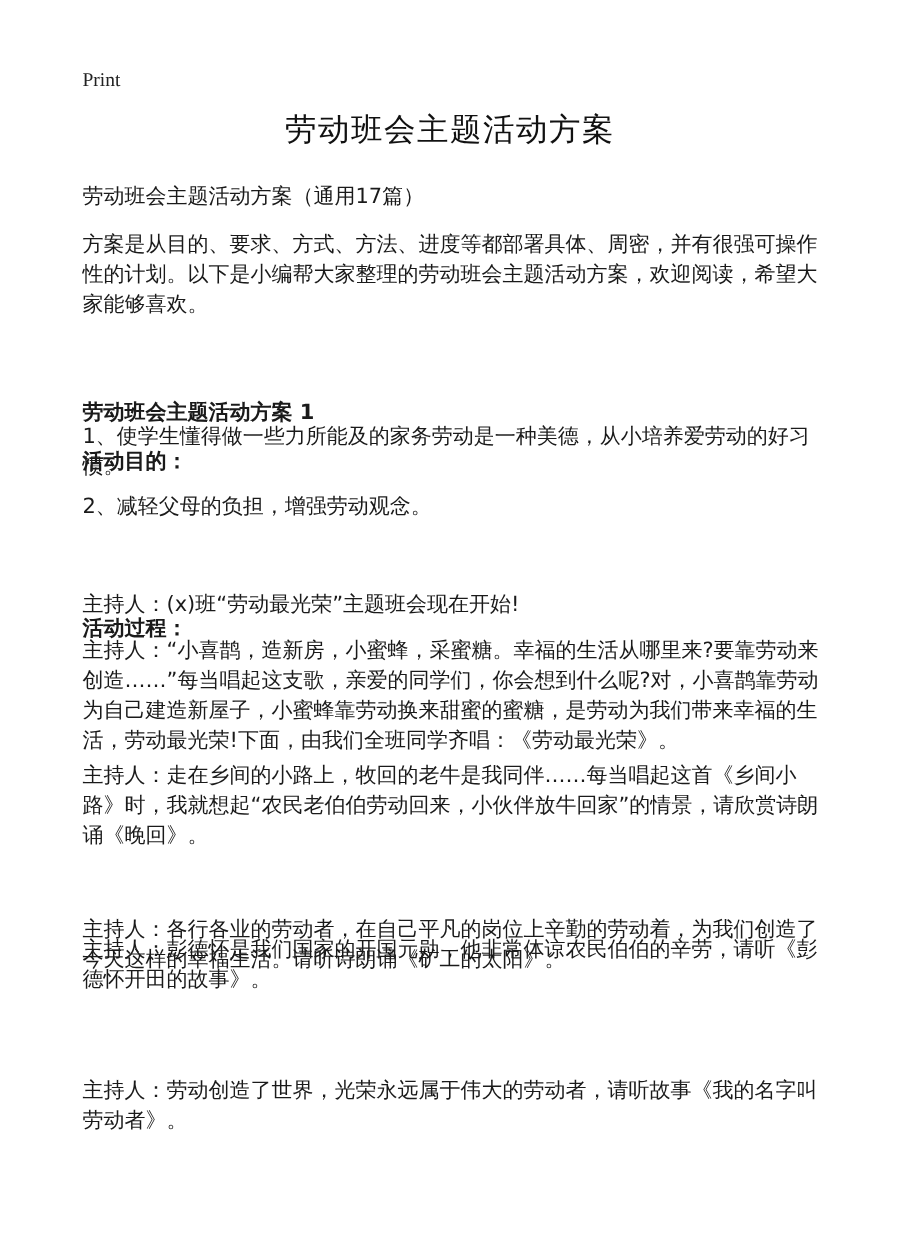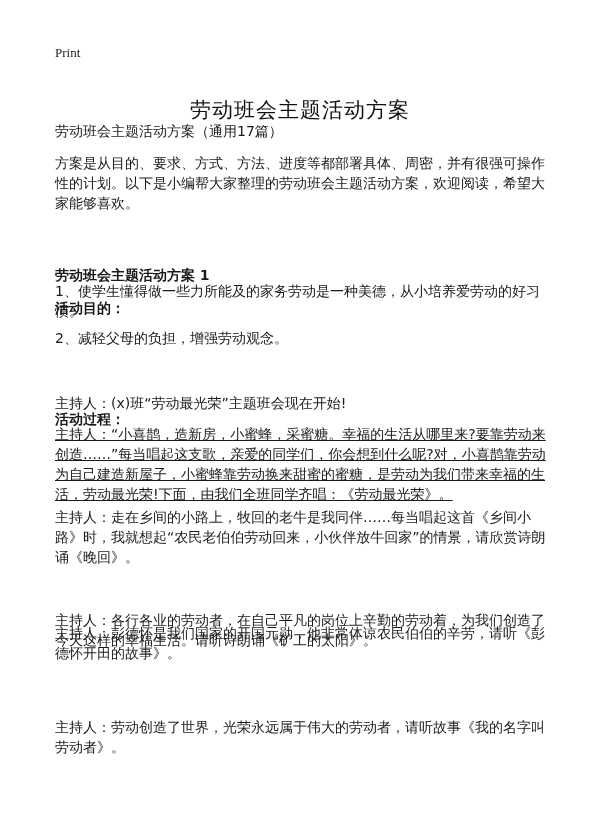--- a/index.html
+++ b/index.html
@@ -1,19 +1,19 @@
 <!DOCTYPE html>
 <html><head>
 <meta charset="utf-8">
 <style>
   html, body { margin: 0; padding: 0; background: #ffffff; }
   body { width: 600px; height: 828px; overflow: hidden; position: relative; color: #111; font-family: "DejaVu Sans", "Liberation Sans", sans-serif; }
   .page { position: absolute; left: 0; top: 0; width: 512px; height: 828px; }
   .print { position: absolute; left: 55px; top: 45px; font-family: "Liberation Serif", "DejaVu Serif", serif; font-size: 13px; color: #222; }
-  .title { position: absolute; left: 0; width: 600px; top: 96px; text-align: center; font-size: 21px; letter-spacing: 1px; color: #111; }
+  .title { position: absolute; left: 0; width: 600px; top: 72px; text-align: center; font-size: 21px; letter-spacing: 1px; color: #111; }
   .block { position: absolute; left: 55px; width: 495px; font-size: 14px; line-height: 20px; color: #1a1a1a; }
   .subtitle { top: 121px; font-size: 14px; }
   .bold { font-weight: bold; margin-top: 48px; }
 </style>
 </head>
 <body>
 
 <div class="page">
   <div class="print">Print</div>
 
@@ -28,21 +28,21 @@
   <div class="block bold" style="top:250px;">活动目的：</div>
 
   <div class="block" style="top:281px;">1、使学生懂得做一些力所能及的家务劳动是一种美德，从小培养爱劳动的好习惯。</div>
 
   <div class="block" style="top:328px;">2、减轻父母的负担，增强劳动观念。</div>
 
   <div class="block bold" style="top:361px;">活动过程：</div>
 
   <div class="block" style="top:393px;">主持人：(x)班“劳动最光荣”主题班会现在开始!</div>
 
-  <div class="block" style="top:424px;text-decoration:underline;">主持人：“小喜鹊，造新房，小蜜蜂，采蜜糖。幸福的生活从哪里来?要靠劳动来创造……”每当唱起这支歌，亲爱的同学们，你会想到什么呢?对，小喜鹊靠劳动为自己建造新屋子，小蜜蜂靠劳动换来甜蜜的蜜糖，是劳动为我们带来幸福的生活，劳动最光荣!下面，由我们全班同学齐唱：《劳动最光荣》。</div>
+  <div class="block" style="top:424px;">主持人：“小喜鹊，造新房，小蜜蜂，采蜜糖。幸福的生活从哪里来?要靠劳动来创造……”每当唱起这支歌，亲爱的同学们，你会想到什么呢?对，小喜鹊靠劳动为自己建造新屋子，小蜜蜂靠劳动换来甜蜜的蜜糖，是劳动为我们带来幸福的生活，劳动最光荣!下面，由我们全班同学齐唱：《劳动最光荣》。</div>
 
   <div class="block" style="top:507px;">主持人：走在乡间的小路上，牧回的老牛是我同伴……每当唱起这首《乡间小路》时，我就想起“农民老伯伯劳动回来，小伙伴放牛回家”的情景，请欣赏诗朗诵《晚回》。</div>
 
   <div class="block" style="top:578px;margin-top:32px;">主持人：各行各业的劳动者，在自己平凡的岗位上辛勤的劳动着，为我们创造了今天这样的幸福生活。请听诗朗诵《矿工的太阳》。</div>
 
   <div class="block" style="top:623px;">主持人：彭德怀是我们国家的开国元勋，他非常体谅农民伯伯的辛劳，请听《彭德怀开田的故事》。</div>
 
 
   <div class="block" style="top:717px;">主持人：劳动创造了世界，光荣永远属于伟大的劳动者，请听故事《我的名字叫劳动者》。</div>
 </div>

